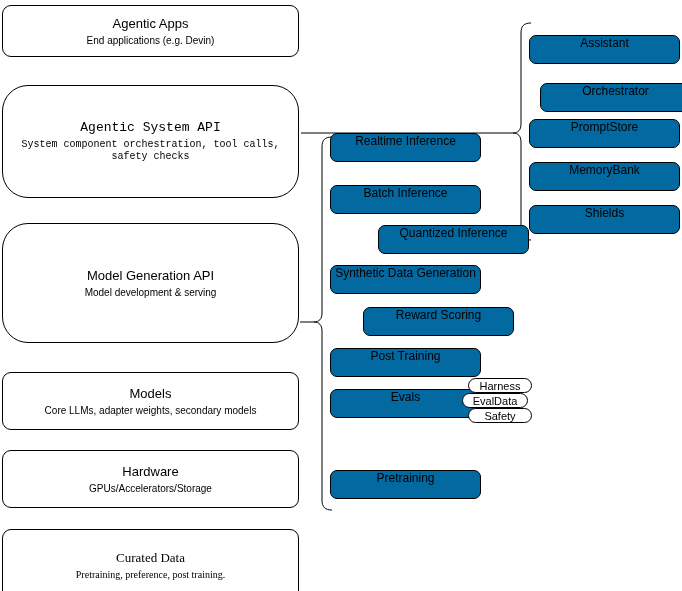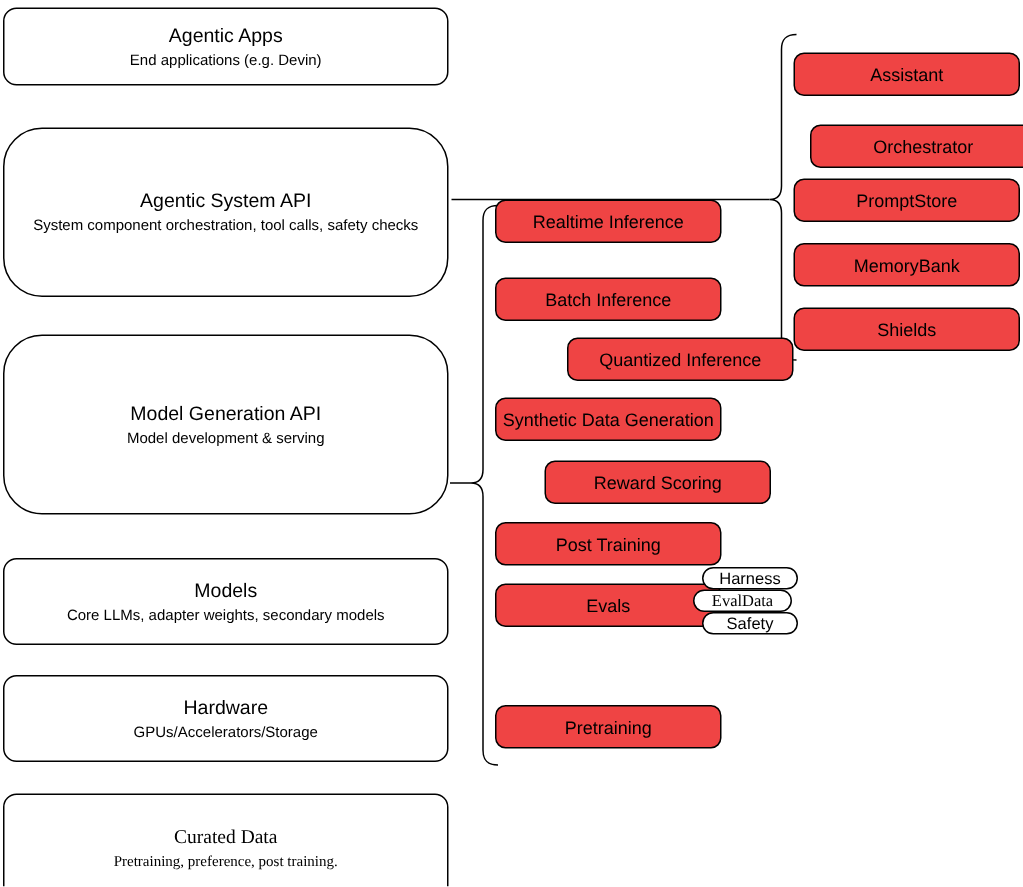--- a/index.html
+++ b/index.html
@@ -38,25 +38,25 @@
     gap: 4px;
     text-align: center;
     padding: 2px 8px;
   }
   .node.big { border-radius: 26px; }
   .node .title { font-size: 13px; line-height: 15px; }
   .node .subtitle { font-size: 10px; line-height: 12px; }
   .item {
     position: absolute;
     box-sizing: border-box;
-    background: #ef4444;
+    background: #0369a1;
     border: 1px solid #000000;
     border-radius: 7px;
     display: flex;
-    align-items: center;
+    align-items: flex-start;
     justify-content: center;
     font-size: 12px;
     white-space: nowrap;
     text-align: center;
   }
   .mid   { left: 330px; width: 151px; height: 29px; }
   .right { left: 529px; width: 151px; height: 29px; }
   .pill {
     position: absolute;
     box-sizing: border-box;
@@ -82,21 +82,21 @@
     <line x1="300" y1="322" x2="314" y2="322"></line>
     <path d="M531 23 C524 23 521 26 521 33 L521 124 C521 130 518 133 513 133 C518 133 521 136 521 142 L521 230 C521 237 524 240 531 240"></path>
     <path d="M332 137 C325 137 322 140 322 147 L322 313 C322 319 319 322 314 322 C319 322 322 325 322 331 L322 500 C322 507 325 510 332 510"></path>
   </svg>
 
   <div class="node" style="top:5px;height:52px;">
     <div class="title">Agentic Apps</div>
     <div class="subtitle">End applications (e.g. Devin)</div>
   </div>
 
-  <div class="node big" style="top:85px;height:113px;">
+  <div class="node big" style="top:85px;height:113px;font-family:Liberation Mono, monospace;">
     <div class="title">Agentic System API</div>
     <div class="subtitle">System component orchestration, tool calls, safety checks</div>
   </div>
 
   <div class="node big" style="top:223px;height:120px;">
     <div class="title">Model Generation API</div>
     <div class="subtitle">Model development &amp; serving</div>
   </div>
 
   <div class="node" style="top:372px;height:58px;">
@@ -135,21 +135,21 @@
   <div class="item mid" style="top:389px;">
       <span>Evals</span>
     </div>
   <div class="item mid" style="top:470px;">
       <span>Pretraining</span>
     </div>
 
   <div class="pill" style="left:468px;top:378px;width:64px;">
       <span>Harness</span>
     </div>
-  <div class="pill" style="left:462px;top:393px;width:66px;font-family:Liberation Serif, serif;">
+  <div class="pill" style="left:462px;top:393px;width:66px;">
       <span>EvalData</span>
     </div>
   <div class="pill" style="left:468px;top:408px;width:64px;">
       <span>Safety</span>
     </div>
 
   <div class="item right" style="top:35px;">
       <span>Assistant</span>
     </div>
   <div class="item right" style="top:83px;margin-left:11px;">

